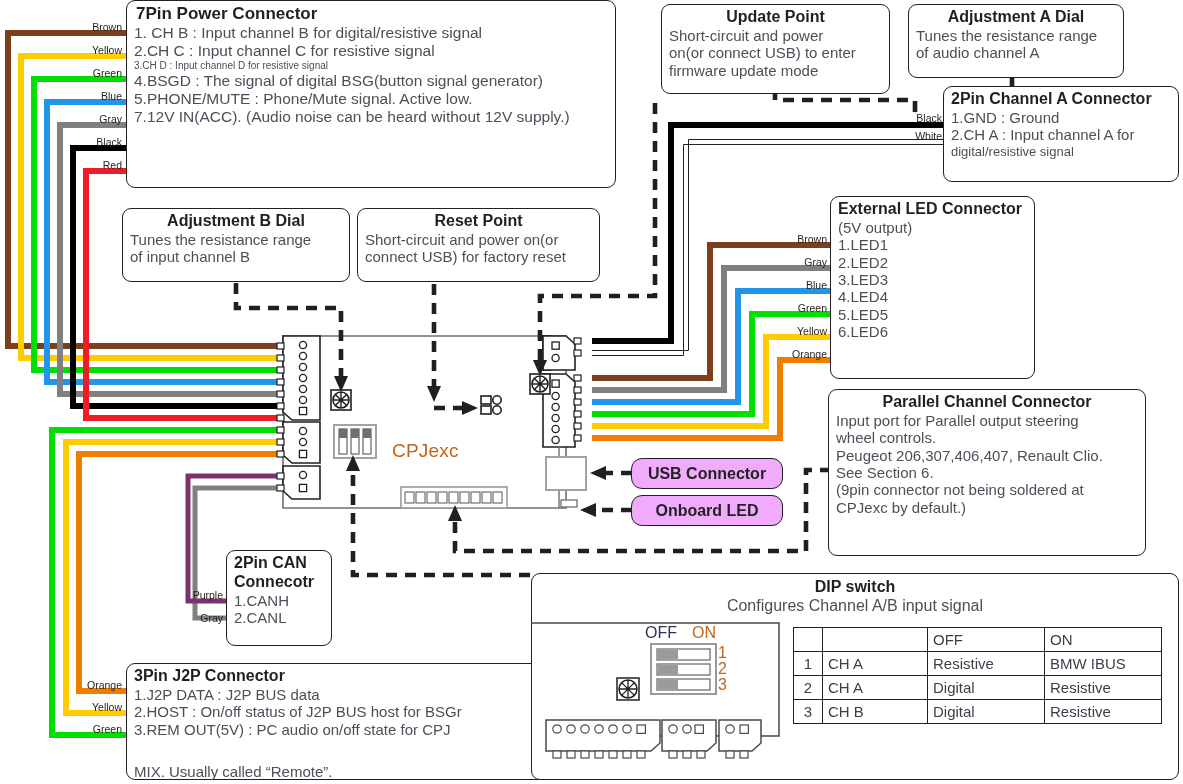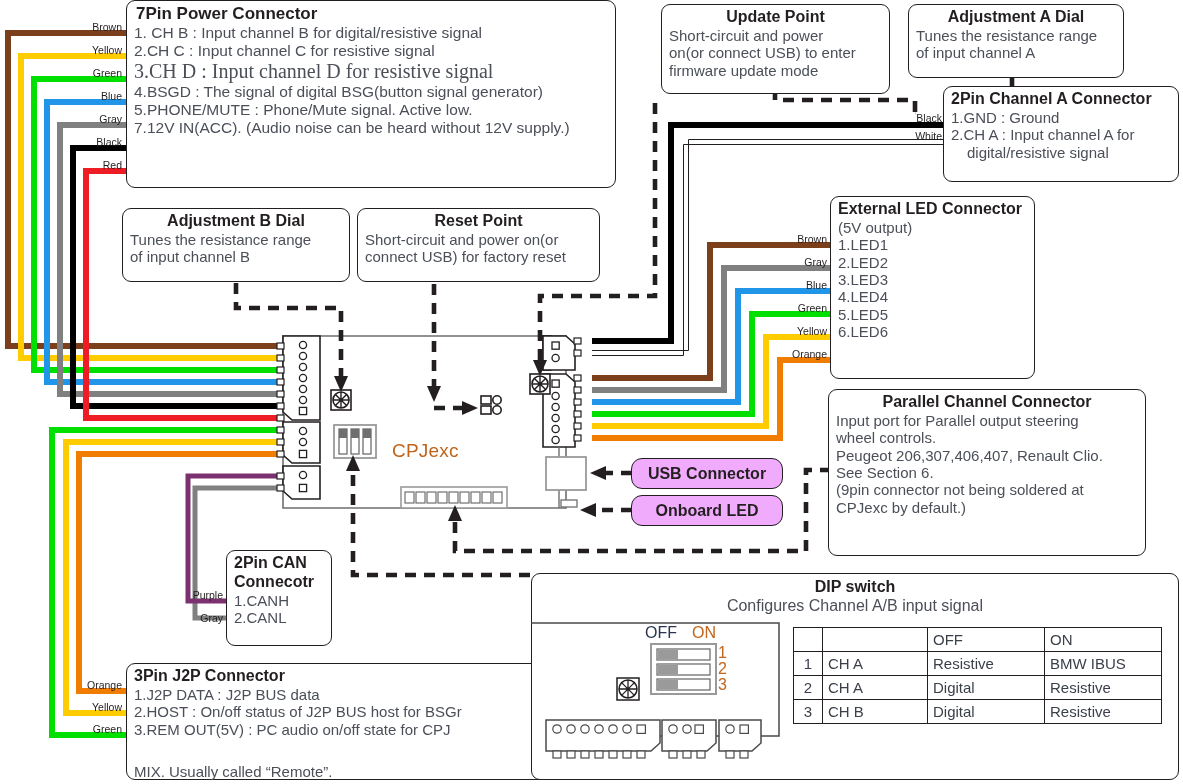--- a/index.html
+++ b/index.html
@@ -237,44 +237,44 @@
   <div class="wlabel" style="left:765px;top:303px;width:62px;">Green</div>
   <div class="wlabel" style="left:765px;top:326px;width:62px;">Yellow</div>
   <div class="wlabel" style="left:765px;top:349px;width:62px;">Orange</div>
 
   <div class="cpj" style="left:392px;top:440px;">CPJexc</div>
 
   <div class="box" style="left:126px;top:0;width:490px;height:188px;">
     <span class="ttl" style="font-size:17px;text-align:left;padding-left:2px;">7Pin Power Connector</span>
     <span class="ln" style="font-size:15.5px;">1. CH B : Input channel B for digital/resistive signal</span>
     <span class="ln" style="font-size:15.5px;">2.CH C : Input channel C for resistive signal</span>
-    <span class="ln" style="font-size:20px;font-family:Liberation Serif, serif;">3.CH D : Input channel D for resistive signal</span>
+    <span class="ln" style="font-size:10px;">3.CH D : Input channel D for resistive signal</span>
     <span class="ln" style="font-size:15.5px;">4.BSGD : The signal of digital BSG(button signal generator)</span>
     <span class="ln" style="font-size:15.5px;">5.PHONE/MUTE : Phone/Mute signal. Active low.</span>
     <span class="ln" style="font-size:15.5px;">7.12V IN(ACC). (Audio noise can be heard without 12V supply.)</span>
   </div>
 
   <div class="box" style="left:661px;top:4px;width:229px;height:90px;">
     <span class="ttl" style="font-size:16px;">Update Point</span>
     <span class="ln" style="font-size:15px;">Short-circuit and power</span>
     <span class="ln" style="font-size:15px;">on(or connect USB) to enter</span>
     <span class="ln" style="font-size:15px;">firmware update mode</span>
   </div>
 
   <div class="box" style="left:908px;top:4px;width:216px;height:74px;">
     <span class="ttl" style="font-size:16px;">Adjustment A Dial</span>
     <span class="ln" style="font-size:15px;">Tunes the resistance range</span>
-    <span class="ln" style="font-size:15px;">of input channel A</span>
+    <span class="ln" style="font-size:15px;">of audio channel A</span>
   </div>
 
   <div class="box" style="left:943px;top:86px;width:236px;height:96px;">
     <span class="ttl" style="font-size:16px;text-align:left;">2Pin Channel A Connector</span>
     <span class="ln" style="font-size:15px;">1.GND : Ground</span>
     <span class="ln" style="font-size:15px;">2.CH A : Input channel A for</span>
-    <span class="ln" style="font-size:15px;margin-left:16px;">digital/resistive signal</span>
+    <span class="ln" style="font-size:13px;">digital/resistive signal</span>
   </div>
 
   <div class="box" style="left:122px;top:208px;width:228px;height:74px;">
     <span class="ttl" style="font-size:16px;">Adjustment B Dial</span>
     <span class="ln" style="font-size:15px;">Tunes the resistance range</span>
     <span class="ln" style="font-size:15px;">of input channel B</span>
   </div>
 
   <div class="box" style="left:357px;top:208px;width:243px;height:74px;">
     <span class="ttl" style="font-size:16px;">Reset Point</span>

